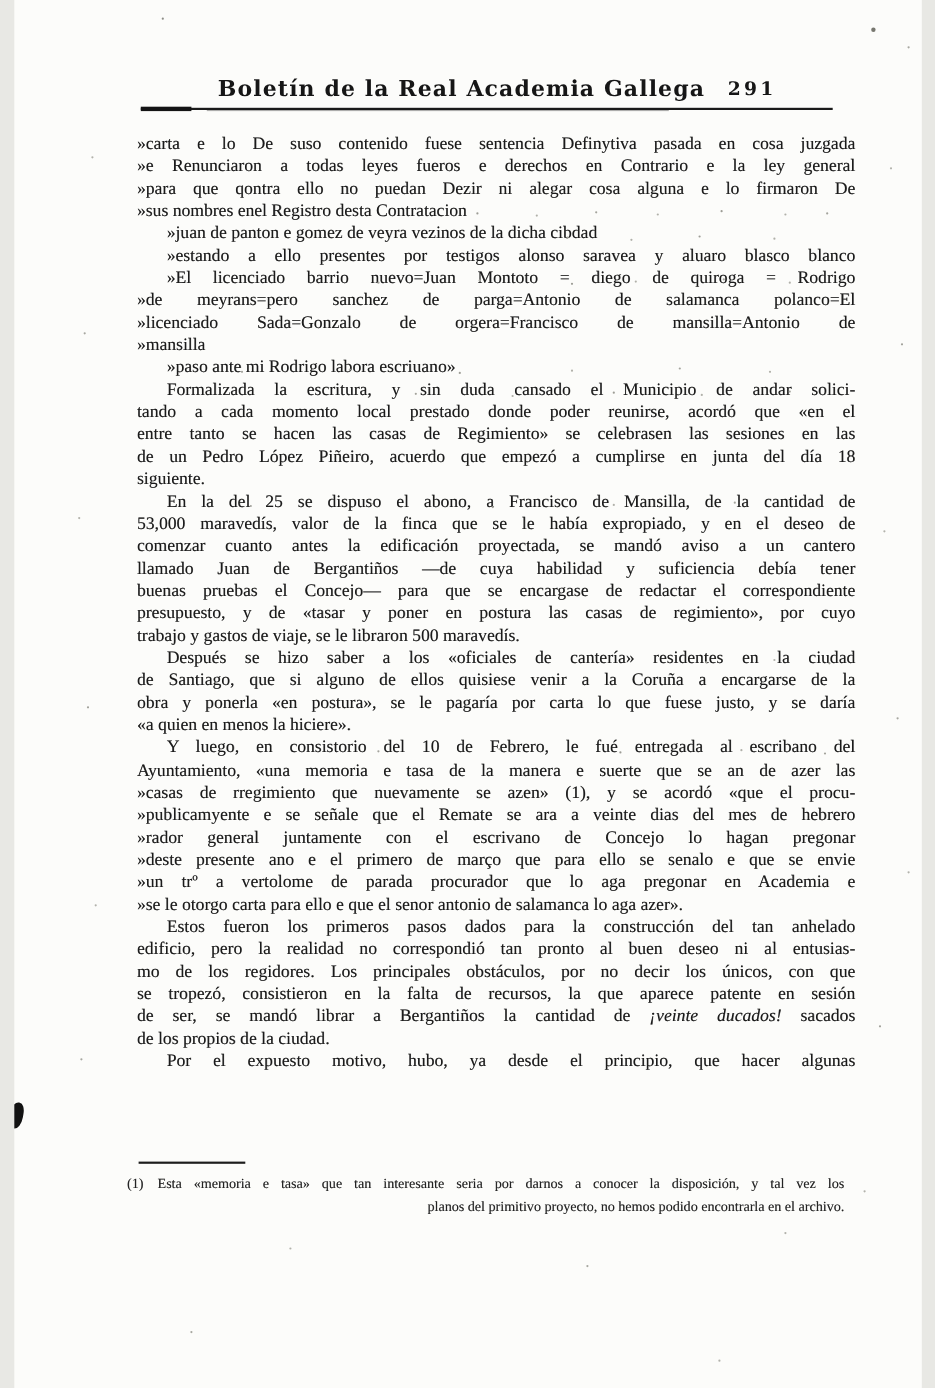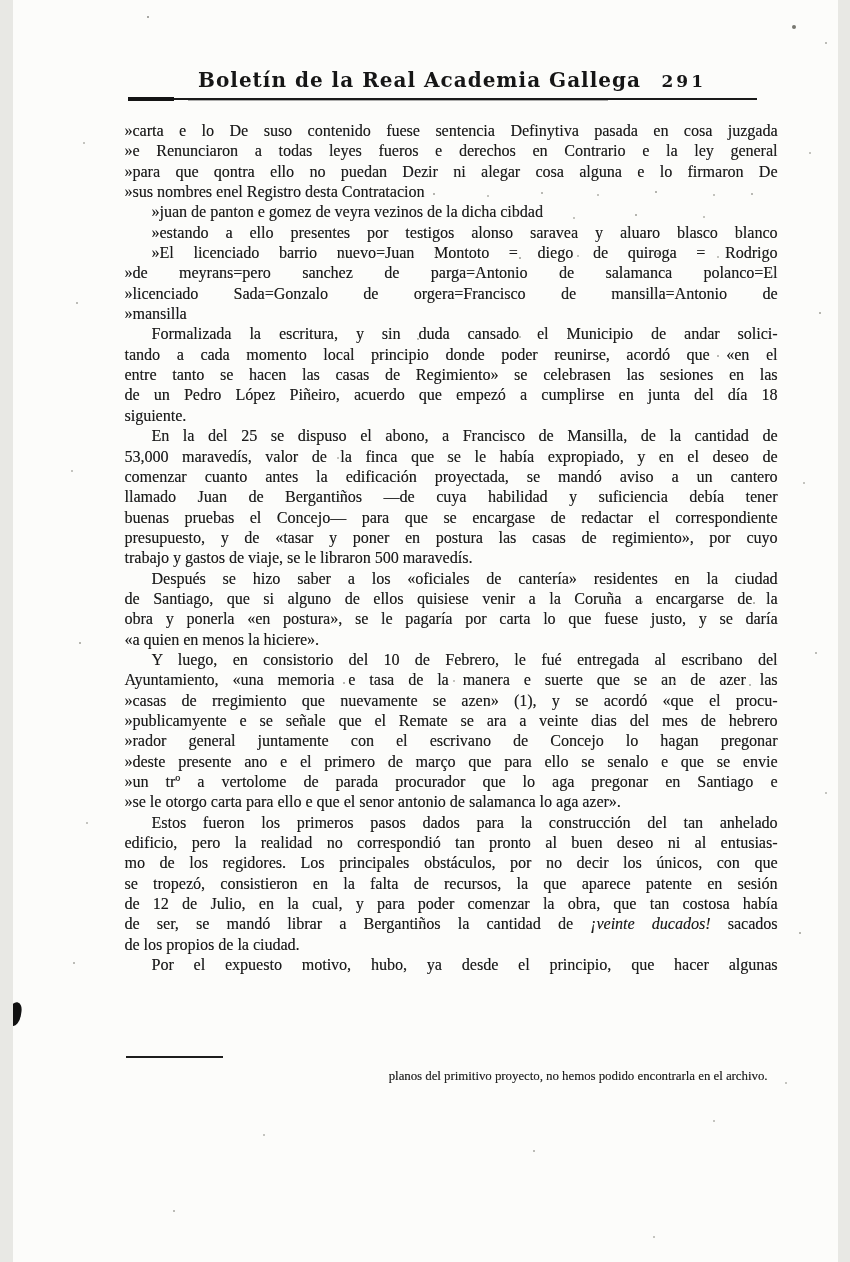--- a/index.html
+++ b/index.html
@@ -96,56 +96,57 @@
       <div class="line">»carta e lo De suso contenido fuese sentencia Definytiva pasada en cosa juzgada</div>
       <div class="line">»e Renunciaron a todas leyes fueros e derechos en Contrario e la ley general</div>
       <div class="line">»para que qontra ello no puedan Dezir ni alegar cosa alguna e lo firmaron De</div>
       <div class="line last">»sus nombres enel Registro desta Contratacion</div>
       <div class="line indent last">»juan de panton e gomez de veyra vezinos de la dicha cibdad</div>
       <div class="line indent">»estando a ello presentes por testigos alonso saravea y aluaro blasco blanco</div>
       <div class="line indent">»El licenciado barrio nuevo=Juan Montoto = diego de quiroga = Rodrigo</div>
       <div class="line">»de meyrans=pero sanchez de parga=Antonio de salamanca polanco=El</div>
       <div class="line">»licenciado Sada=Gonzalo de orgera=Francisco de mansilla=Antonio de</div>
       <div class="line last">»mansilla</div>
+      <div class="line indent last">»paso ante mi Rodrigo labora escriuano»</div>
       <div class="line indent">Formalizada la escritura, y sin duda cansado el Municipio de andar solici-</div>
-      <div class="line">tando a cada momento local principio donde poder reunirse, acordó que «en el</div>
+      <div class="line">tando a cada momento local prestado donde poder reunirse, acordó que «en el</div>
       <div class="line">entre tanto se hacen las casas de Regimiento» se celebrasen las sesiones en las</div>
       <div class="line">de un Pedro López Piñeiro, acuerdo que empezó a cumplirse en junta del día 18</div>
       <div class="line last">siguiente.</div>
       <div class="line indent">En la del 25 se dispuso el abono, a Francisco de Mansilla, de la cantidad de</div>
       <div class="line">53,000 maravedís, valor de la finca que se le había expropiado, y en el deseo de</div>
       <div class="line">comenzar cuanto antes la edificación proyectada, se mandó aviso a un cantero</div>
       <div class="line">llamado Juan de Bergantiños —de cuya habilidad y suficiencia debía tener</div>
       <div class="line">buenas pruebas el Concejo— para que se encargase de redactar el correspondiente</div>
       <div class="line">presupuesto, y de «tasar y poner en postura las casas de regimiento», por cuyo</div>
       <div class="line last">trabajo y gastos de viaje, se le libraron 500 maravedís.</div>
       <div class="line indent">Después se hizo saber a los «oficiales de cantería» residentes en la ciudad</div>
       <div class="line">de Santiago, que si alguno de ellos quisiese venir a la Coruña a encargarse de la</div>
       <div class="line">obra y ponerla «en postura», se le pagaría por carta lo que fuese justo, y se daría</div>
       <div class="line last">«a quien en menos la hiciere».</div>
       <div class="line indent">Y luego, en consistorio del 10 de Febrero, le fué entregada al escribano del</div>
       <div class="line">Ayuntamiento, «una memoria e tasa de la manera e suerte que se an de azer las</div>
       <div class="line">»casas de rregimiento que nuevamente se azen» (1), y se acordó «que el procu-</div>
       <div class="line">»publicamyente e se señale que el Remate se ara a veinte dias del mes de hebrero</div>
       <div class="line">»rador general juntamente con el escrivano de Concejo lo hagan pregonar</div>
       <div class="line">»deste presente ano e el primero de março que para ello se senalo e que se envie</div>
-      <div class="line">»un trº a vertolome de parada procurador que lo aga pregonar en Santiago e</div>
+      <div class="line">»un trº a vertolome de parada procurador que lo aga pregonar en Academia e</div>
       <div class="line last">»se le otorgo carta para ello e que el senor antonio de salamanca lo aga azer».</div>
       <div class="line indent">Estos fueron los primeros pasos dados para la construcción del tan anhelado</div>
       <div class="line">edificio, pero la realidad no correspondió tan pronto al buen deseo ni al entusias-</div>
       <div class="line">mo de los regidores. Los principales obstáculos, por no decir los únicos, con que</div>
       <div class="line">se tropezó, consistieron en la falta de recursos, la que aparece patente en sesión</div>
-      <div class="line">de 12 de Julio, en la cual, y para poder comenzar la obra, que tan costosa había</div>
       <div class="line">de ser, se mandó librar a Bergantiños la cantidad de <i>¡veinte ducados!</i> sacados</div>
       <div class="line last">de los propios de la ciudad.</div>
       <div class="line indent">Por el expuesto motivo, hubo, ya desde el principio, que hacer algunas</div>
     </div>
 
   <div class="footnote-separator"></div>
 
   <div class="footnote">
+    <div class="fline1">(1)  Esta «memoria e tasa» que tan interesante seria por darnos a conocer la disposición, y tal vez los</div>
     <div class="fline2">planos del primitivo proyecto, no hemos podido encontrarla en el archivo.</div>
   </div>
 
   <div class="ink-blot"></div>
   <div class="speckles"></div>
 
 </div>
 
 </body></html>

